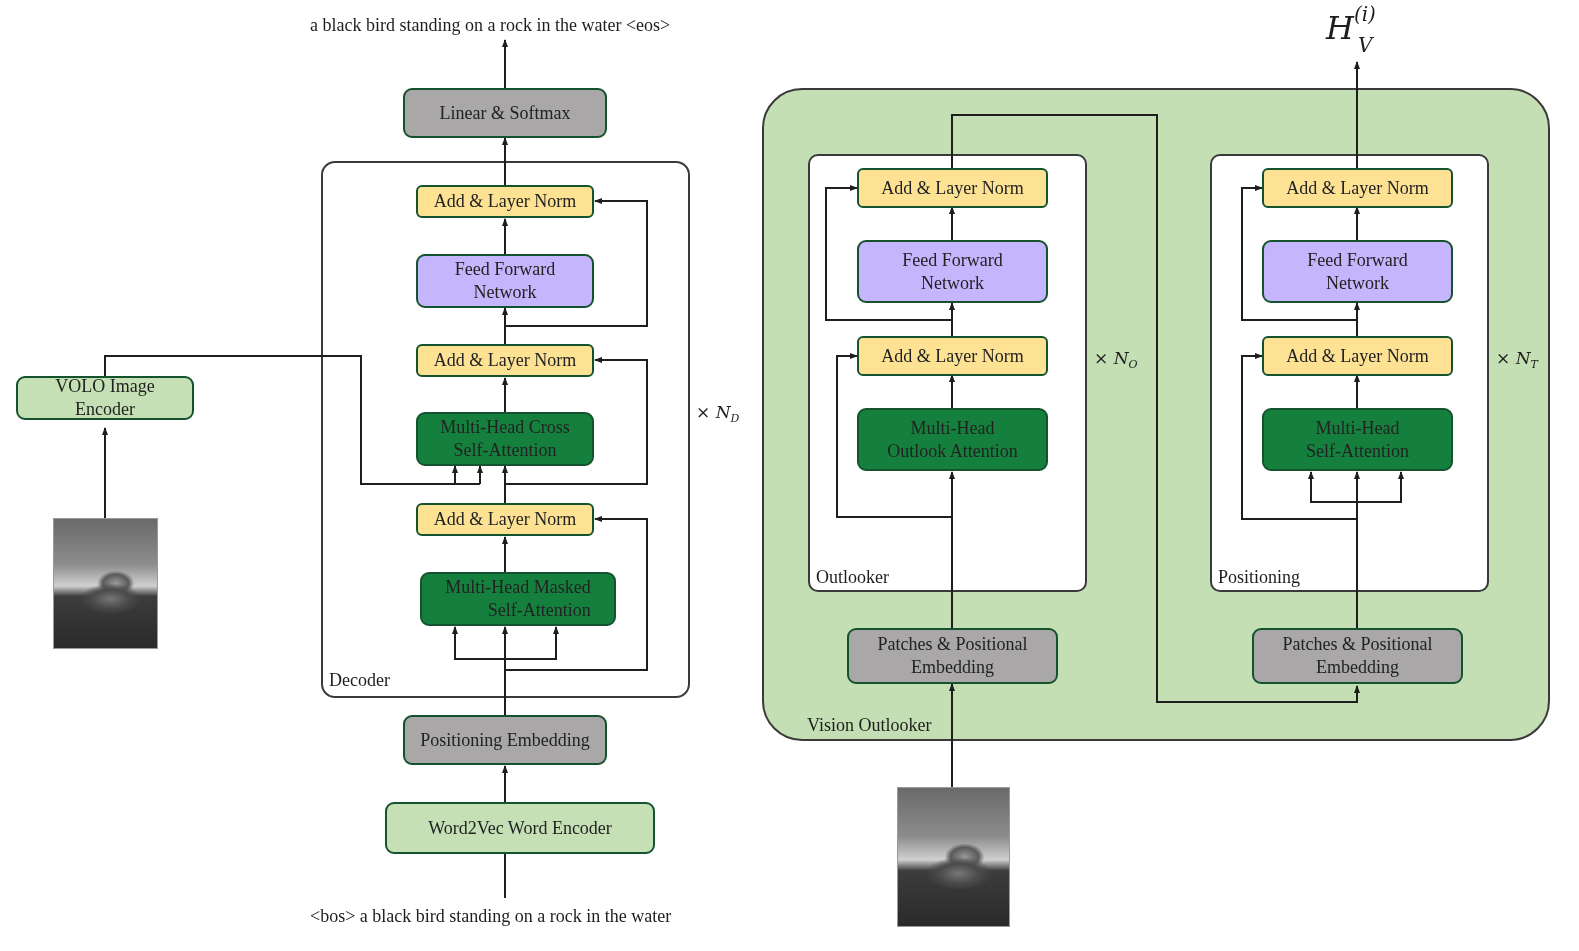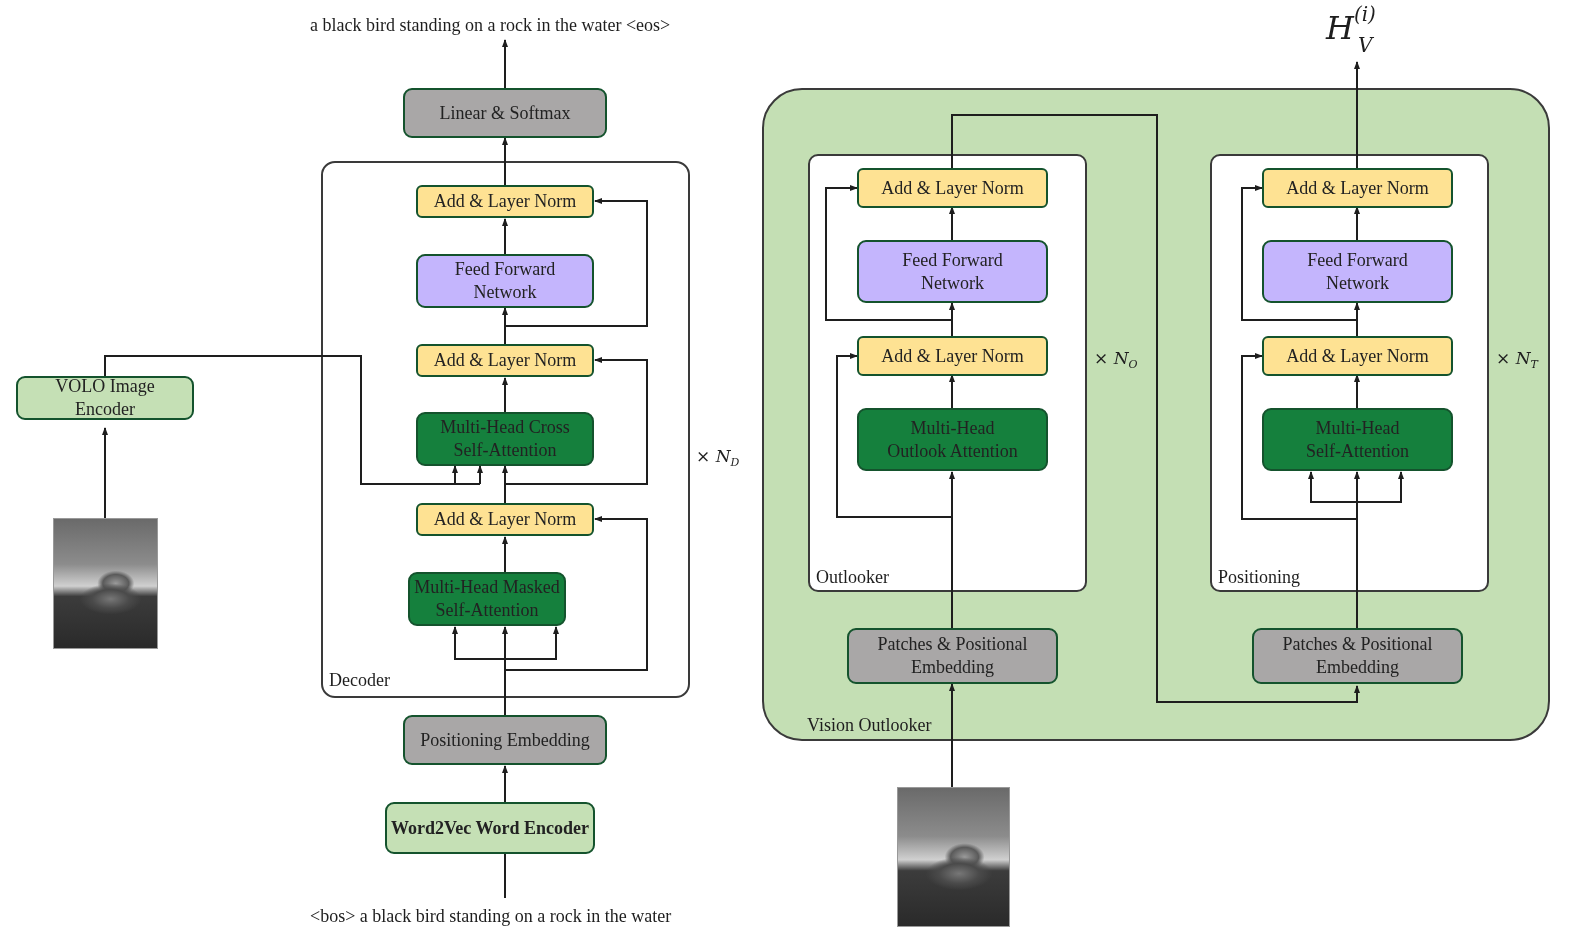--- a/index.html
+++ b/index.html
@@ -119,35 +119,35 @@
 </div>
 <div class="box orange" style="left:416px;top:412px;width:178px;height:54px;">
   <div>
       <span>Multi-Head Cross</span>
       <span>Self-Attention</span>
     </div>
 </div>
 <div class="box yellow" style="left:416px;top:503px;width:178px;height:33px;">
   <span>Add &amp; Layer Norm</span>
 </div>
-<div class="box orange" style="left:408px;top:572px;width:158px;height:54px;">
+<div class="box orange" style="left:420px;top:572px;width:196px;height:54px;text-align:right;">
   <div>
       <span>Multi-Head Masked</span>
       <span>Self-Attention</span>
     </div>
 </div>
 
-<div class="rep" style="left:696px;top:402px;margin-top:44px;">
+<div class="rep" style="left:696px;top:402px;">
   <span>×</span> <i>N</i><sub>D</sub>
 </div>
 
 <div class="box gray" style="left:403px;top:715px;width:204px;height:50px;">
   <span>Positioning Embedding</span>
 </div>
-<div class="box green" style="left:385px;top:802px;width:210px;height:52px;font-weight:bold;">
+<div class="box green" style="left:385px;top:802px;width:270px;height:52px;">
   <span>Word2Vec Word Encoder</span>
 </div>
 <div class="txt" style="left:310px;top:905px;">&lt;bos&gt; a black bird standing on a rock in the water</div>
 
 <div class="box green" style="left:16px;top:376px;width:178px;height:44px;">
   <div>
       <span>VOLO Image</span>
       <span>Encoder</span>
     </div>
 </div>

